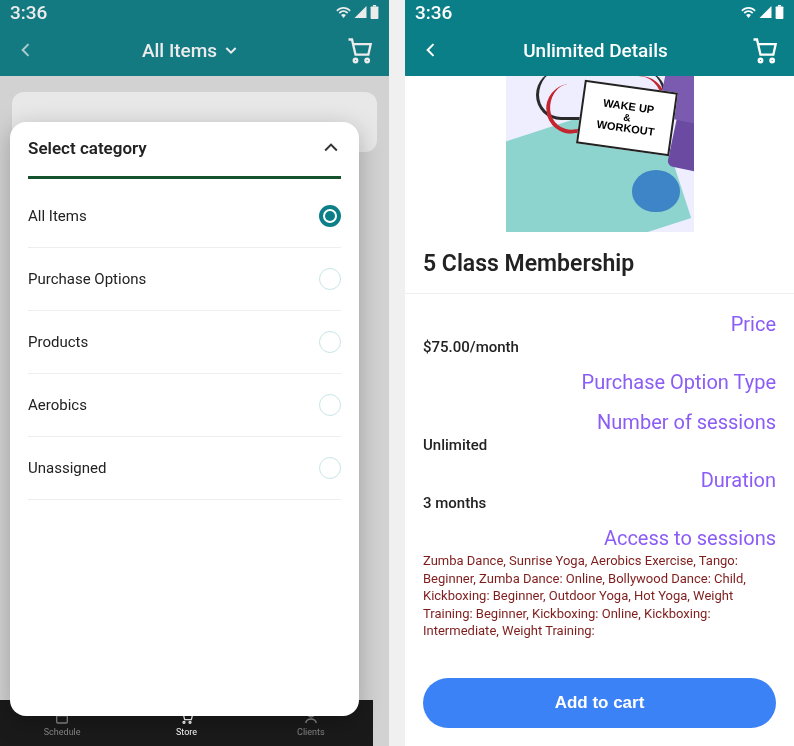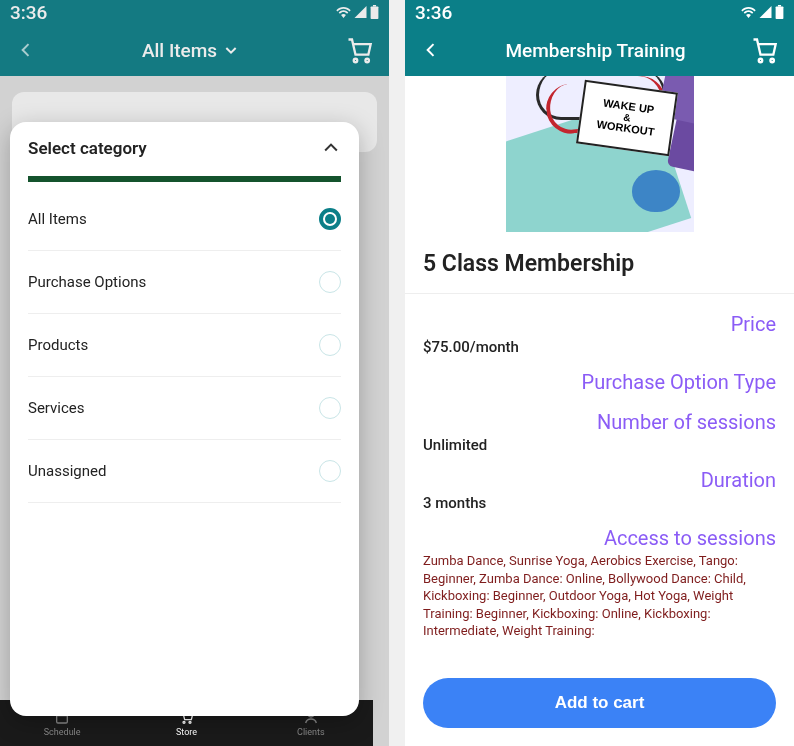--- a/index.html
+++ b/index.html
@@ -95,21 +95,21 @@
     border-radius:16px;
     padding:16px 18px;
     box-shadow: 0 6px 24px rgba(0,0,0,0.25);
   }
   .sheet-header {
     display:flex;
     justify-content:space-between;
     align-items:center;
     padding-bottom:18px;
     margin-bottom:6px;
-    border-bottom:6px solid #14532d;
+    border-bottom:3px solid #14532d;
   }
   .sheet-header h2 { font-size:17px; font-weight:600; color:#222; }
   .cat-row {
     display:flex;
     justify-content:space-between;
     align-items:center;
     padding:20px 0;
     border-bottom:1px solid #eee;
     font-size:15px;
     color:#222;
@@ -250,21 +250,21 @@
       </div>
       <div class="cat-row">
         <span>Purchase Options</span>
         <span class="radio"></span>
       </div>
       <div class="cat-row">
         <span>Products</span>
         <span class="radio"></span>
       </div>
       <div class="cat-row">
-        <span>Services</span>
+        <span>Aerobics</span>
         <span class="radio"></span>
       </div>
       <div class="cat-row">
         <span>Unassigned</span>
         <span class="radio"></span>
       </div>
     </div>
   </div>
 </div>
 
@@ -282,21 +282,21 @@
           <rect x="0" y="2" width="10" height="16" rx="1"></rect>
           <rect x="3" y="0" width="4" height="2"></rect>
         </svg>
     </span>
   </div>
   <div class="appbar">
     <svg class="chev-left" viewBox="0 0 24 24" fill="none" stroke="#fff" stroke-width="2.4">
         <polyline points="15 5 8 12 15 19"></polyline>
       </svg>
     <span class="title">
-      <span>Membership Training</span>
+      <span>Unlimited Details</span>
     </span>
     <svg class="cart-icon" viewBox="0 0 24 24" fill="none" stroke="#fff" stroke-width="2">
         <circle cx="9" cy="21" r="1.5"></circle>
         <circle cx="19" cy="21" r="1.5"></circle>
         <path d="M3 3h3l3 13h11l2-9H7"></path>
       </svg>
   </div>
   <div class="screen2-body">
     <div class="product-img">
       <div class="img-mat"></div>

